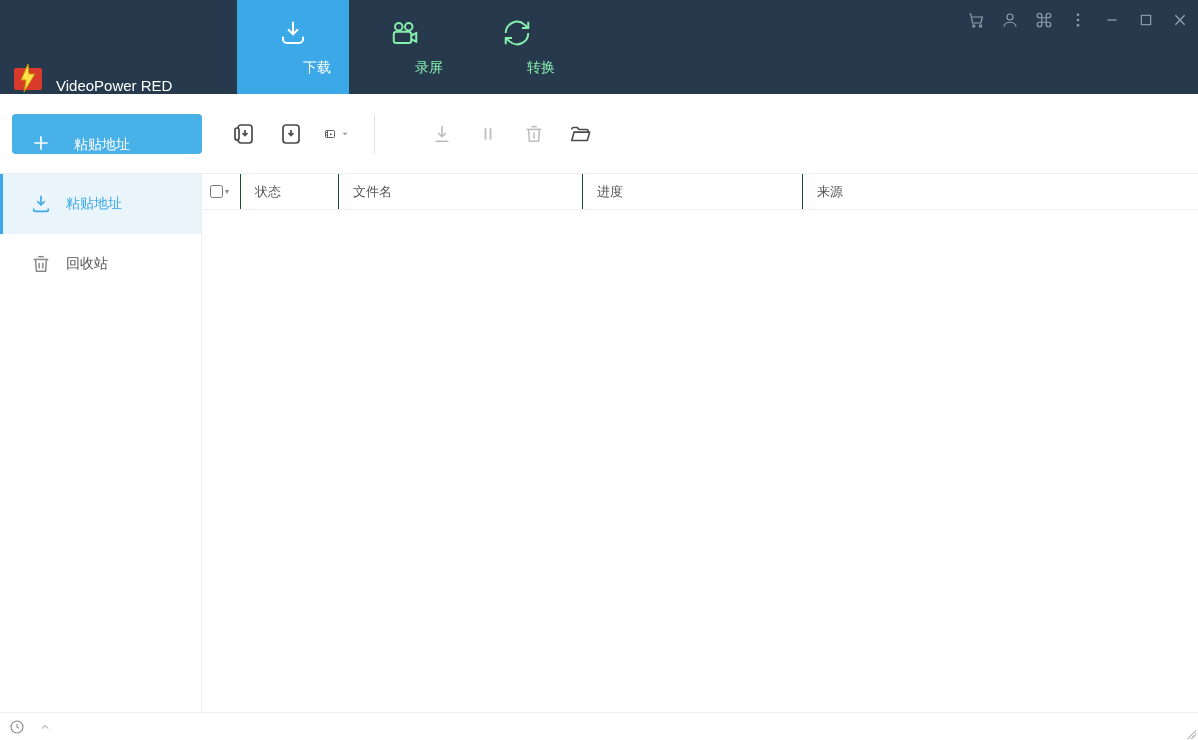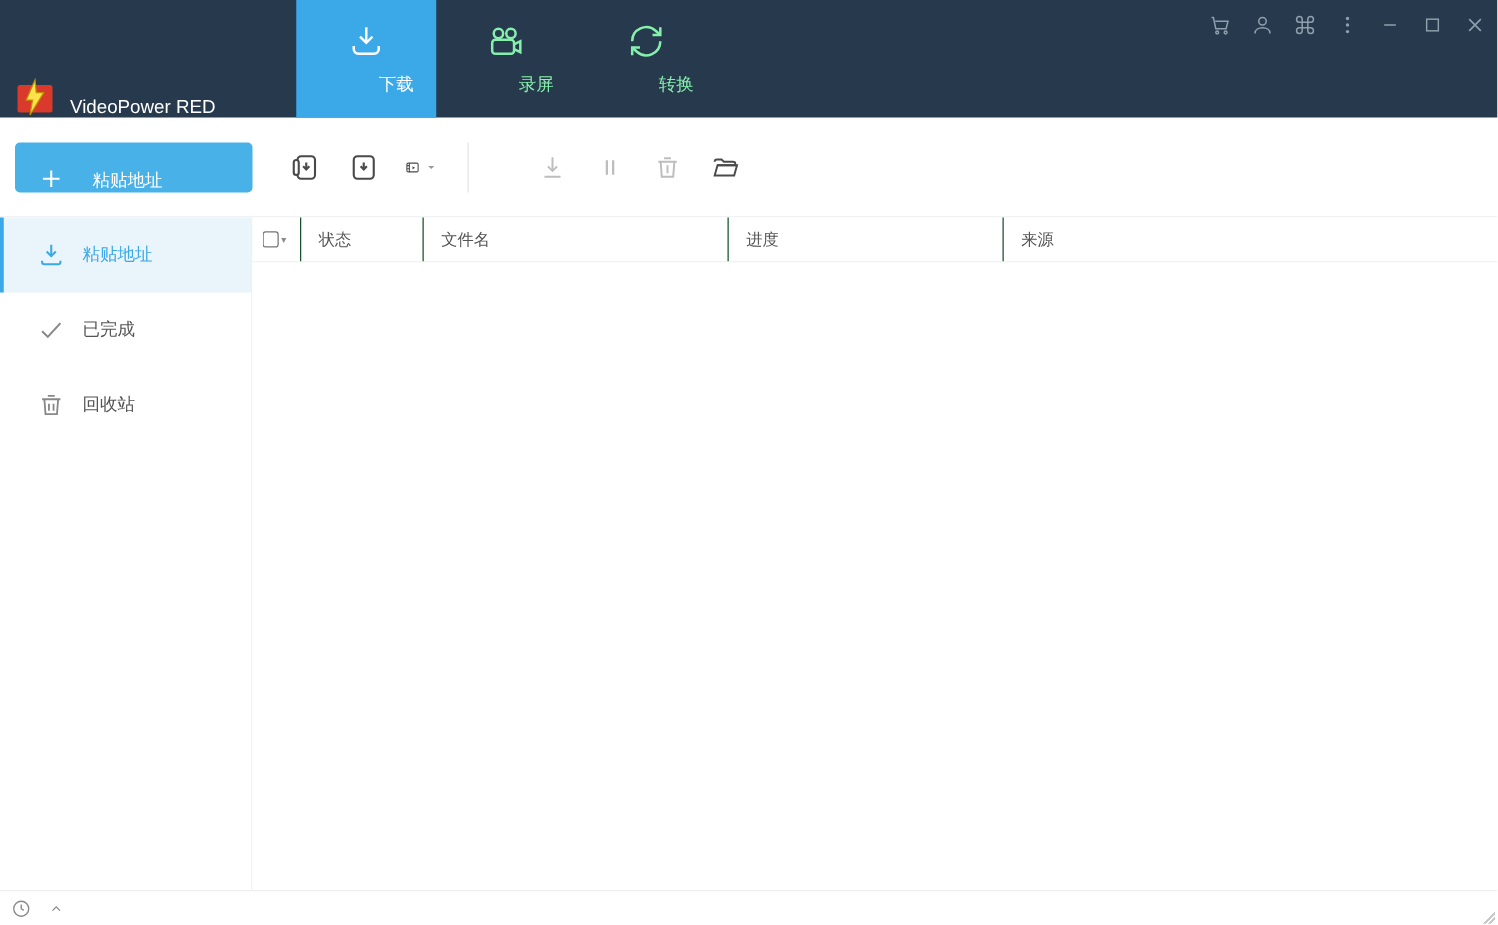--- a/index.html
+++ b/index.html
@@ -323,29 +323,20 @@
         <svg width="22" height="22" viewBox="0 0 24 24" fill="none" stroke="currentColor" stroke-width="1.8">
             <path d="M12 3v10"></path>
             <path d="M8 9l4 4 4-4"></path>
             <path d="M4 17v1a2 2 0 0 0 2 2h12a2 2 0 0 0 2-2v-1"></path>
           </svg>
       </span>
       <span>粘贴地址</span>
     </div>
     <div class="side-item">
       <span class="side-icon">
-        <svg width="22" height="22" viewBox="0 0 24 24" fill="none" stroke="currentColor" stroke-width="1.8">
-            <path d="M4 13l5 5L20 6"></path>
-            <path d="M3 18c3 3 6 3 9 0" opacity="0"></path>
-          </svg>
-      </span>
-      <span>已完成</span>
-    </div>
-    <div class="side-item">
-      <span class="side-icon">
         <svg width="22" height="22" viewBox="0 0 24 24" fill="none" stroke="currentColor" stroke-width="1.6">
             <path d="M4 7h16"></path>
             <path d="M9 4h6"></path>
             <path d="M6 7l1 13h10l1-13"></path>
             <path d="M10 11v6M14 11v6"></path>
           </svg>
       </span>
       <span>回收站</span>
     </div>
   </div>

